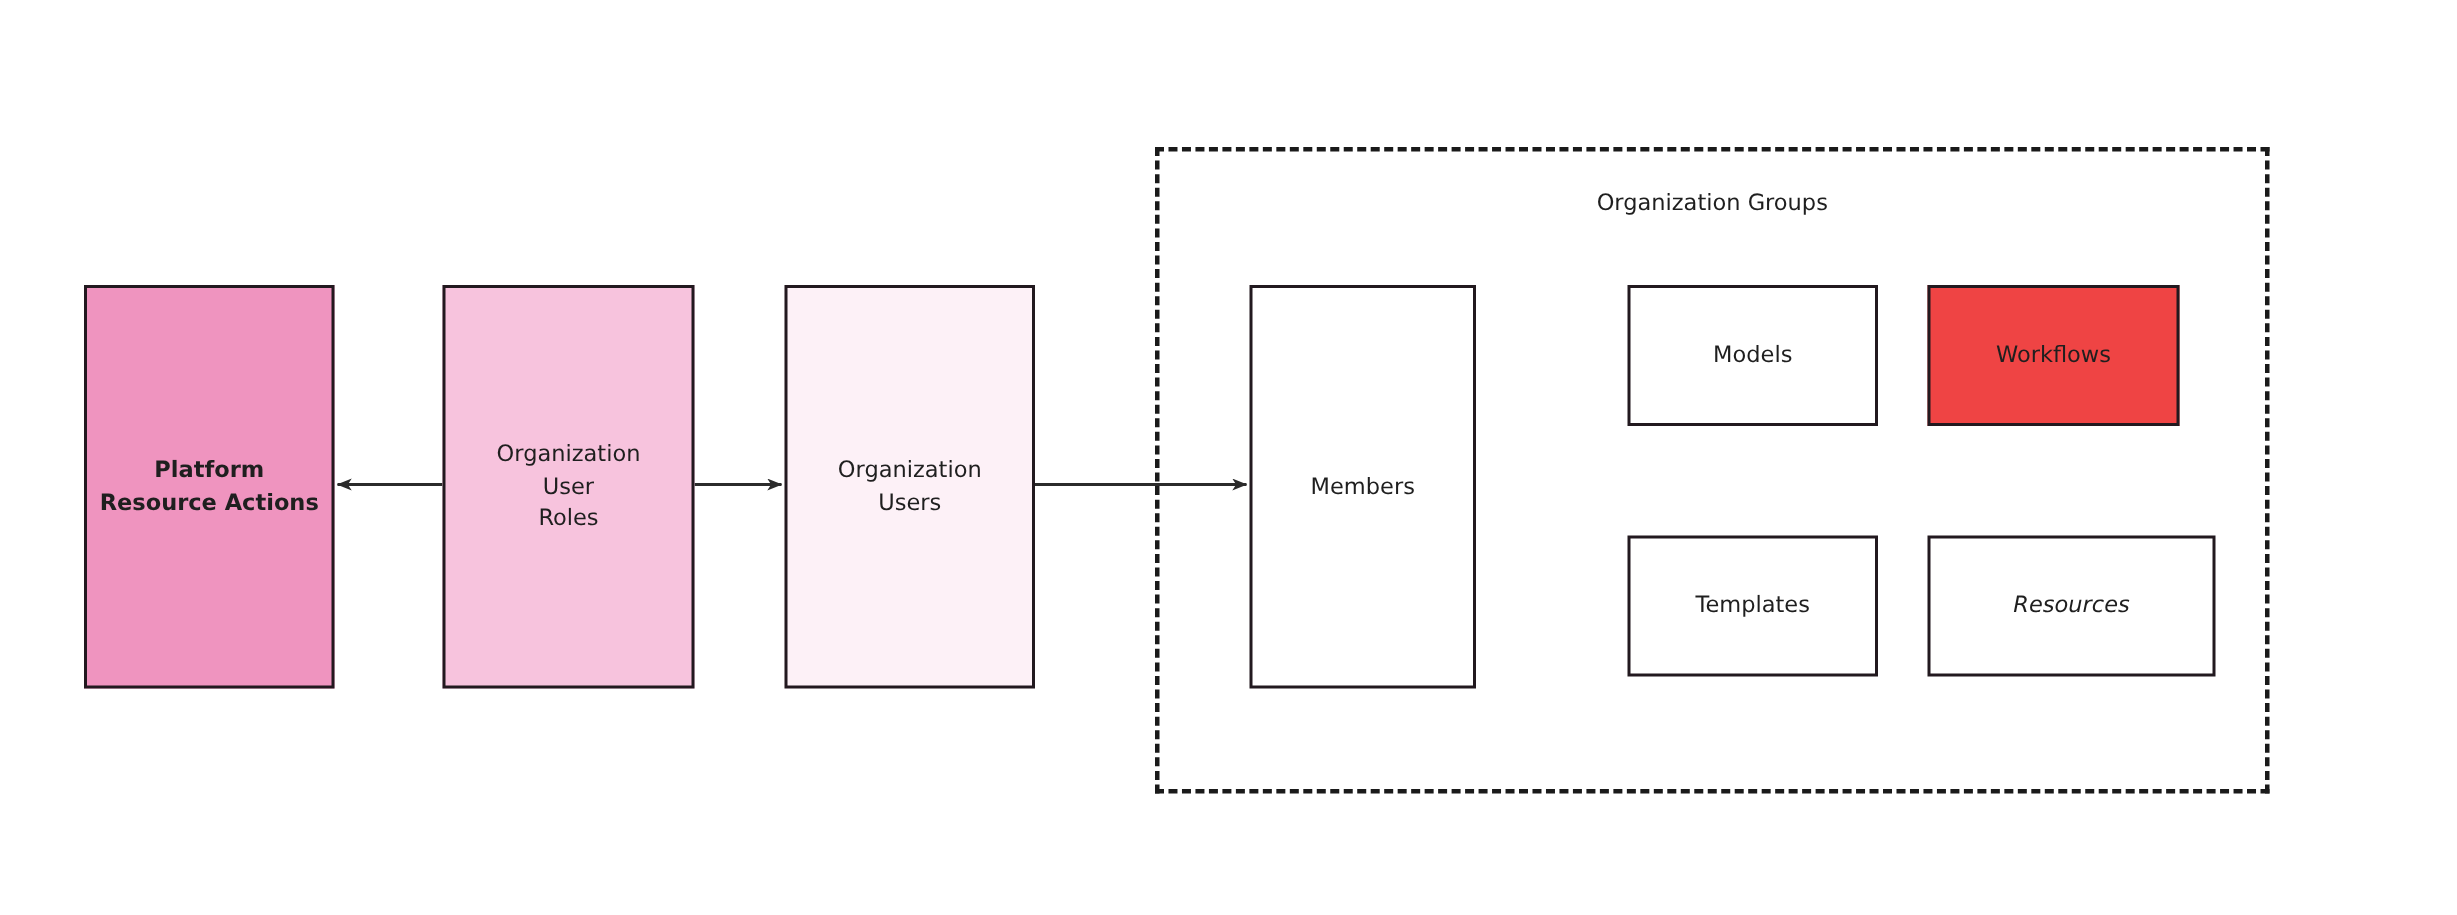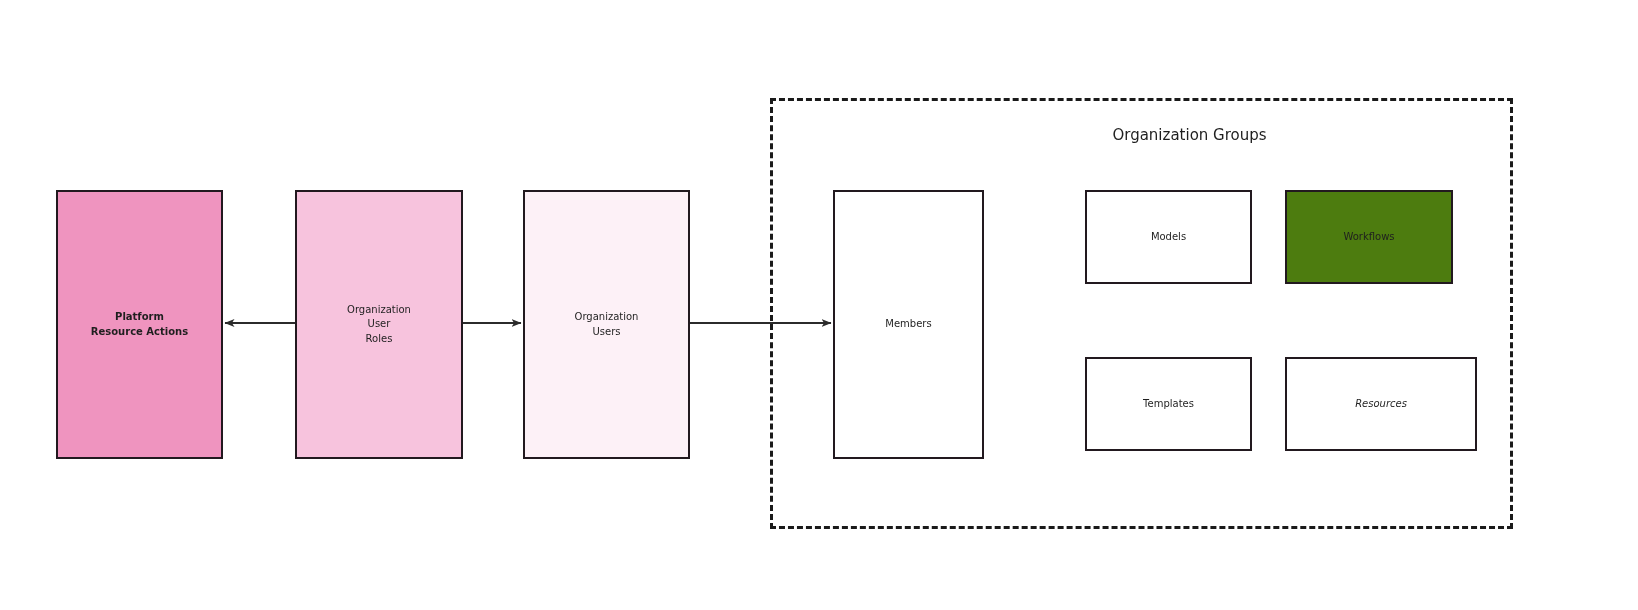--- a/index.html
+++ b/index.html
@@ -18,21 +18,21 @@
     overflow: hidden;
   }
   .node {
     position: absolute;
     box-sizing: border-box;
     display: flex;
     align-items: center;
     justify-content: center;
     text-align: center;
     color: #1f1f1f;
-    font-size: 10px;
+    font-size: 15px;
     line-height: 1.45;
     border: 2px solid #22191f;
     background: #ffffff;
     white-space: pre-line;
     z-index: 3;
   }
   .node.italic {
     font-style: italic;
   }
   .group-box {
@@ -42,21 +42,20 @@
     background: transparent;
     z-index: 1;
   }
   .group-label {
     position: absolute;
     color: #1f1f1f;
     font-size: 15px;
     text-align: center;
     z-index: 2;
     white-space: nowrap;
-    padding-left: 48px;
   }
   .edge-layer {
     position: absolute;
     left: 0;
     top: 0;
     width: 1638px;
     height: 610px;
     z-index: 2;
     pointer-events: none;
   }
@@ -88,18 +87,18 @@
   <div id="nodes-layer">
       <div class="node" style="left: 56px; top: 190px; width: 167px; height: 269px; background: rgb(239, 148, 191); font-weight: bold;"><span>Platform
 Resource Actions</span></div>
       <div class="node" style="left: 295px; top: 190px; width: 168px; height: 269px; background: rgb(247, 195, 221);"><span>Organization
 User
 Roles</span></div>
       <div class="node" style="left: 523px; top: 190px; width: 167px; height: 269px; background: rgb(253, 241, 247);"><span>Organization
 Users</span></div>
       <div class="node" style="left: 833px; top: 190px; width: 151px; height: 269px; background: rgb(255, 255, 255);"><span>Members</span></div>
       <div class="node" style="left: 1085px; top: 190px; width: 167px; height: 94px; background: rgb(255, 255, 255);"><span>Models</span></div>
-      <div class="node" style="left: 1285px; top: 190px; width: 168px; height: 94px; background: #4d7c0f;"><span>Workflows</span></div>
+      <div class="node" style="left: 1285px; top: 190px; width: 168px; height: 94px; background: #ef4444;"><span>Workflows</span></div>
       <div class="node" style="left: 1085px; top: 357px; width: 167px; height: 94px; background: rgb(255, 255, 255);"><span>Templates</span></div>
       <div class="node italic" style="left: 1285px; top: 357px; width: 192px; height: 94px; background: rgb(255, 255, 255);"><span>Resources</span></div>
     </div>
 
 </div>
 
 </body></html>

